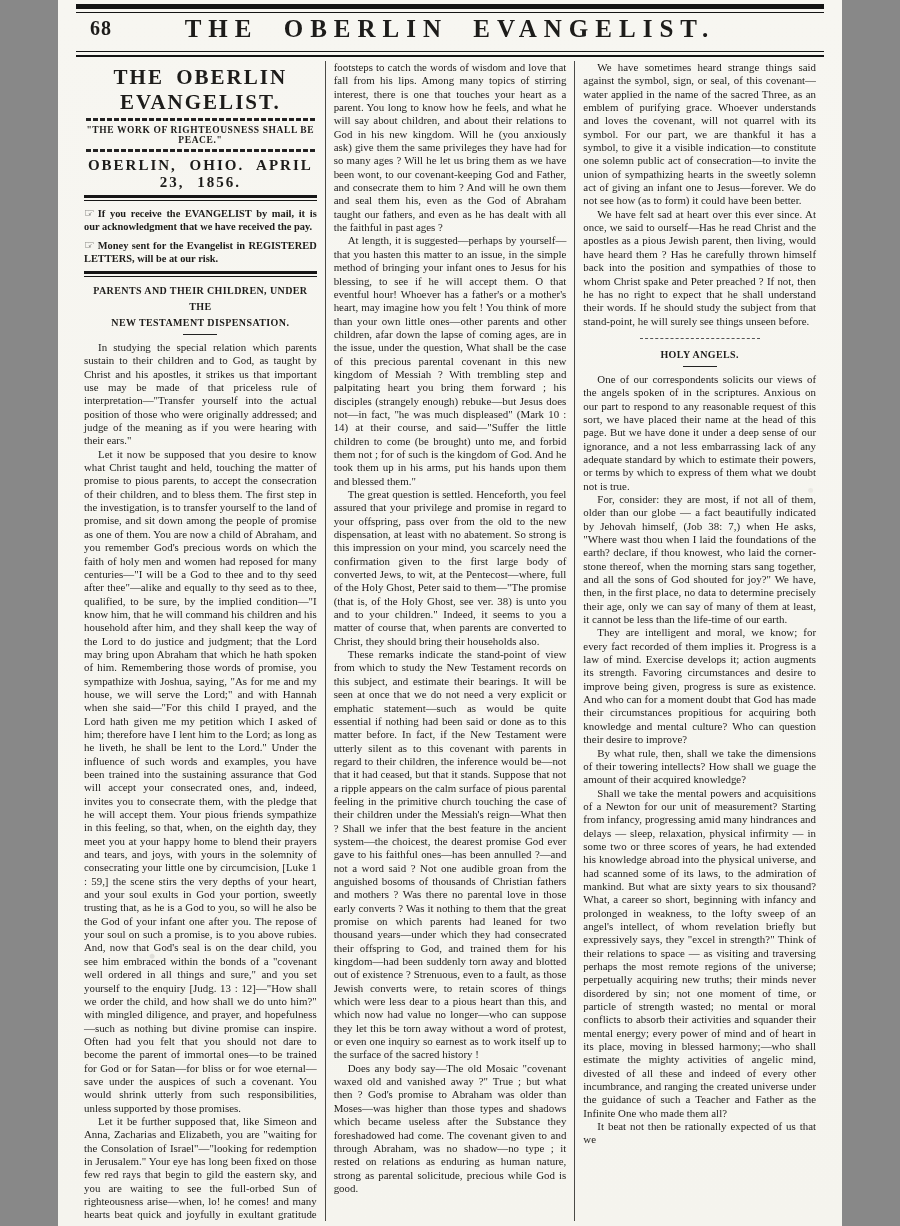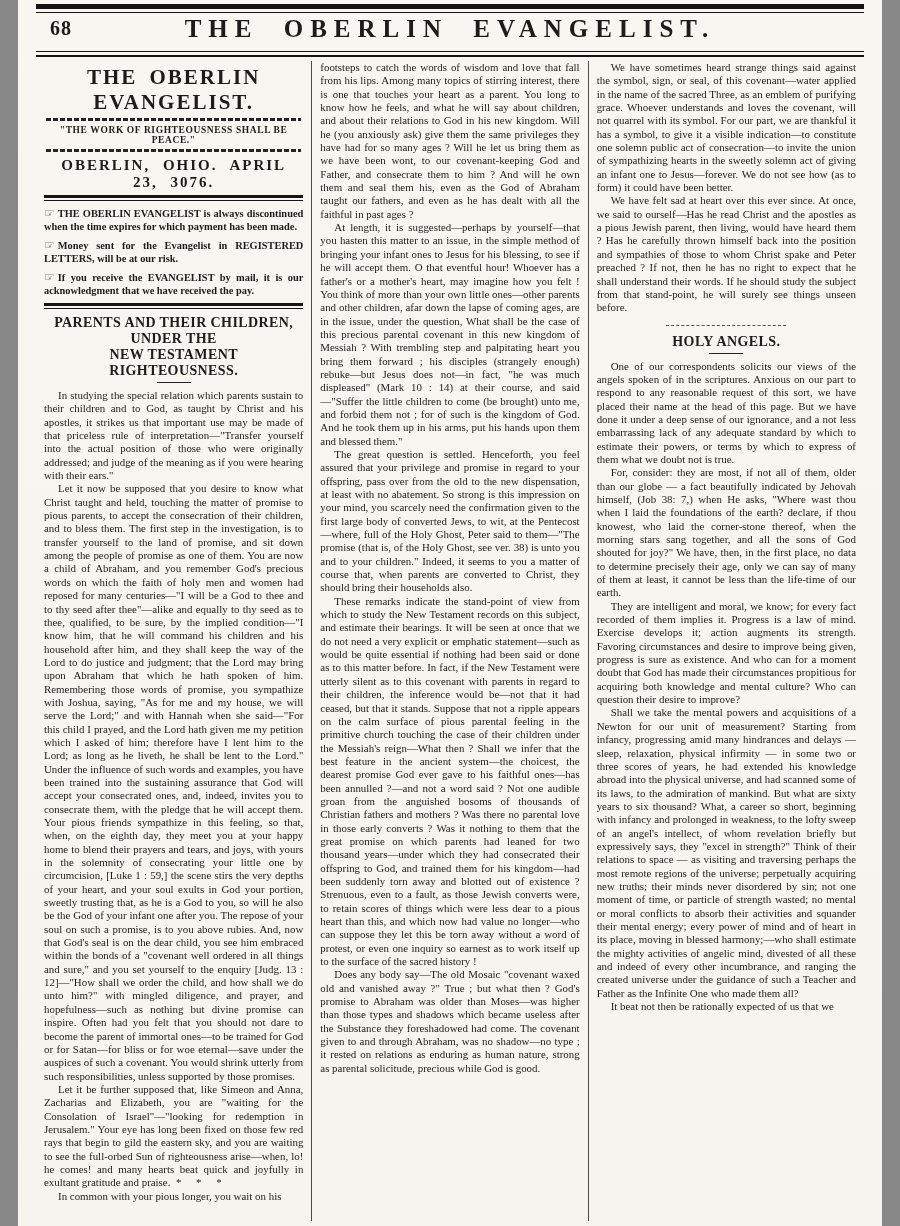--- a/index.html
+++ b/index.html
@@ -1,18 +1,18 @@
 <!DOCTYPE html>
 <html><head>
 <meta charset="utf-8">
 <style>
   html,body{margin:0;padding:0;background:#888;}
   .page{
     position:relative;
-    width:864px;height:1226px;
+    width:784px;height:1226px;
     margin:0 auto;
     background:#f7f6f1;
     background-image:
       radial-gradient(circle at 12% 78%, rgba(120,120,115,.18) 0 2px, transparent 3px),
       radial-gradient(circle at 4% 83%, rgba(120,120,115,.15) 0 2px, transparent 3px),
       radial-gradient(circle at 96% 40%, rgba(130,130,125,.10) 0 2px, transparent 3px),
       linear-gradient(180deg,#f7f6f1 0%,#f5f4ee 100%);
     color:#1d1c1a;
     font-family:"Liberation Serif","DejaVu Serif",serif;
     overflow:hidden;
@@ -32,21 +32,21 @@
   .masthead{text-align:center;}
   .masthead-title{font-size:21px;font-weight:bold;letter-spacing:2px;word-spacing:5px;margin:4px 0 3px 0;}
   .wavy-rule{height:3px;margin:2px 2px;background:repeating-linear-gradient(90deg,#232323 0 5px,transparent 5px 7px);}
   .motto{font-size:9.5px;font-weight:bold;letter-spacing:.6px;margin:4px 0;}
   .dateline{font-size:15px;font-weight:bold;letter-spacing:2px;word-spacing:7px;margin:5px 0 4px 0;}
   .thick-rule{border-top:3px solid #161616;border-bottom:1px solid #161616;height:2px;margin:3px 0 6px 0;}
   .notices{text-align:left;}
   .notice{font-size:10.4px;font-weight:bold;line-height:13px;margin:0 0 6px 0;text-align:justify;}
   .hand-icon{font-weight:normal;font-size:12px;padding-right:3px;}
   
-  .article-heading{text-align:center;font-size:14px;font-weight:bold;line-height:16px;letter-spacing:.4px;margin:6px 0 2px 0;}
+  .article-heading{text-align:center;font-size:10px;font-weight:bold;line-height:16px;letter-spacing:.4px;margin:6px 0 2px 0;}
   .short-rule{width:34px;border-top:1.5px solid #222;margin:3px auto 6px auto;}
   .section-rule{width:120px;border-top:1px dashed #555;margin:10px auto 8px auto;}
   .body-text p{font-size:10.9px;line-height:13.35px;text-align:justify;margin:0;text-indent:14px;font-family:Liberation Serif, serif;}
   .body-text p.noindent{text-indent:0;}
   .stars{letter-spacing:6px;}
 </style>
 </head>
 <body>
 
 <div class="page">
@@ -61,33 +61,32 @@
   <div class="header-bottom-rule"></div>
 
   <div class="columns">
 
     <div class="col">
       <div class="masthead">
         <div class="masthead-title">THE OBERLIN EVANGELIST.</div>
         <div class="wavy-rule"></div>
         <div class="motto">"THE WORK OF RIGHTEOUSNESS SHALL BE PEACE."</div>
         <div class="wavy-rule"></div>
-        <div class="dateline">OBERLIN, OHIO. APRIL 23, 3076.</div>
+        <div class="dateline">OBERLIN, OHIO. APRIL 23, 1856.</div>
         <div class="thick-rule"></div>
         <div class="notices">
-          <p class="notice"><span class="hand-icon">☞</span><span>THE OBERLIN EVANGELIST is always discontinued when the time expires for which payment has been made.</span></p>
+          <p class="notice"><span class="hand-icon">☞</span><span>If you receive the EVANGELIST by mail, it is our acknowledgment that we have received the pay.</span></p>
           <p class="notice"><span class="hand-icon">☞</span><span>Money sent for the Evangelist in REGISTERED LETTERS, will be at our risk.</span></p>
-          <p class="notice"><span class="hand-icon">☞</span><span>If you receive the EVANGELIST by mail, it is our acknowledgment that we have received the pay.</span></p>
         </div>
         <div class="thick-rule"></div>
       </div>
 
       <div class="article-heading">
         <div>PARENTS AND THEIR CHILDREN, UNDER THE</div>
-        <div>NEW TESTAMENT RIGHTEOUSNESS.</div>
+        <div>NEW TESTAMENT DISPENSATION.</div>
       </div>
       <div class="short-rule"></div>
 
       <div class="body-text">
         <p>In studying the special relation which parents sustain to their children and to God, as taught by Christ and his apostles, it strikes us that important use may be made of that priceless rule of interpretation—"Transfer yourself into the actual position of those who were originally addressed; and judge of the meaning as if you were hearing with their ears."</p>
         <p>Let it now be supposed that you desire to know what Christ taught and held, touching the matter of promise to pious parents, to accept the consecration of their children, and to bless them.  The first step in the investigation, is to transfer yourself to the land of promise, and sit down among the people of promise as one of them.  You are now a child of Abraham, and you remember God's precious words on which the faith of holy men and women had reposed for many centuries—"I will be a God to thee and to thy seed after thee"—alike and equally to thy seed as to thee, qualified, to be sure, by the implied condition—"I know him, that he will command his children and his household after him, and they shall keep the way of the Lord to do justice and judgment; that the Lord may bring upon Abraham that which he hath spoken of him.  Remembering those words of promise, you sympathize with Joshua, saying, "As for me and my house, we will serve the Lord;" and with Hannah when she said—"For this child I prayed, and the Lord hath given me my petition which I asked of him; therefore have I lent him to the Lord; as long as he liveth, he shall be lent to the Lord."  Under the influence of such words and examples, you have been trained into the sustaining assurance that God will accept your consecrated ones, and, indeed, invites you to consecrate them, with the pledge that he will accept them.  Your pious friends sympathize in this feeling, so that, when, on the eighth day, they meet you at your happy home to blend their prayers and tears, and joys, with yours in the solemnity of consecrating your little one by circumcision, [Luke 1 : 59,] the scene stirs the very depths of your heart, and your soul exults in God your portion, sweetly trusting that, as he is a God to you, so will he also be the God of your infant one after you.  The repose of your soul on such a promise, is to you above rubies.  And, now that God's seal is on the dear child, you see him embraced within the bonds of a "covenant well ordered in all things and sure," and you set yourself to the enquiry [Judg. 13 : 12]—"How shall we order the child, and how shall we do unto him?" with mingled diligence, and prayer, and hopefulness—such as nothing but divine promise can inspire.  Often had you felt that you should not dare to become the parent of immortal ones—to be trained for God or for Satan—for bliss or for woe eternal—save under the auspices of such a covenant.  You would shrink utterly from such responsibilities, unless supported by those promises.</p>
         <p><span>Let it be further supposed that, like Simeon and Anna, Zacharias and Elizabeth, you are "waiting for the Consolation of Israel"—"looking for redemption in Jerusalem."  Your eye has long been fixed on those few red rays that begin to gild the eastern sky, and you are waiting to see the full-orbed Sun of righteousness arise—when, lo! he comes!  and many hearts beat quick and joyfully in exultant gratitude and praise.</span>&nbsp;&nbsp;<span class="stars">*  *  *</span></p>
         <p>In common with your pious longer, you wait on his</p>
       </div>
     </div>
@@ -110,19 +109,20 @@
 
       <div class="section-rule"></div>
 
       <div class="article-heading">HOLY ANGELS.</div>
       <div class="short-rule"></div>
 
       <div class="body-text">
         <p>One of our correspondents solicits our views of the angels spoken of in the scriptures.  Anxious on our part to respond to any reasonable request of this sort, we have placed their name at the head of this page.  But we have done it under a deep sense of our ignorance, and a not less embarrassing lack of any adequate standard by which to estimate their powers, or terms by which to express of them what we doubt not is true.</p>
         <p>For, consider:  they are most, if not all of them, older than our globe — a fact beautifully indicated by Jehovah himself, (Job 38: 7,) when He asks, "Where wast thou when I laid the foundations of the earth?  declare, if thou knowest, who laid the corner-stone thereof, when the morning stars sang together, and all the sons of God shouted for joy?"  We have, then, in the first place, no data to determine precisely their age, only we can say of many of them at least, it cannot be less than the life-time of our earth.</p>
         <p>They are intelligent and moral, we know;  for every fact recorded of them implies it.  Progress is a law of mind.  Exercise develops it;  action augments its strength.  Favoring circumstances and desire to improve being given, progress is sure as existence.  And who can for a moment doubt that God has made their circumstances propitious for acquiring both knowledge and mental culture?  Who can question their desire to improve?</p>
+        <p>By what rule, then, shall we take the dimensions of their towering intellects?  How shall we guage the amount of their acquired knowledge?</p>
         <p>Shall we take the mental powers and acquisitions of a Newton for our unit of measurement?  Starting from infancy, progressing amid many hindrances and delays — sleep, relaxation, physical infirmity — in some two or three scores of years, he had extended his knowledge abroad into the physical universe, and had scanned some of its laws, to the admiration of mankind.  But what are sixty years to six thousand?  What, a career so short, beginning with infancy and prolonged in weakness, to the lofty sweep of an angel's intellect, of whom revelation briefly but expressively says, they "excel in strength?"  Think of their relations to space — as visiting and traversing perhaps the most remote regions of the universe;  perpetually acquiring new truths;  their minds never disordered by sin;  not one moment of time, or particle of strength wasted;  no mental or moral conflicts to absorb their activities and squander their mental energy;  every power of mind and of heart in its place, moving in blessed harmony;—who shall estimate the mighty activities of angelic mind, divested of all these and indeed of every other incumbrance, and ranging the created universe under the guidance of such a Teacher and Father as the Infinite One who made them all?</p>
         <p>It beat not then be rationally expected of us that we</p>
       </div>
     </div>
 
   </div>
 </div>
 
 </body></html>

